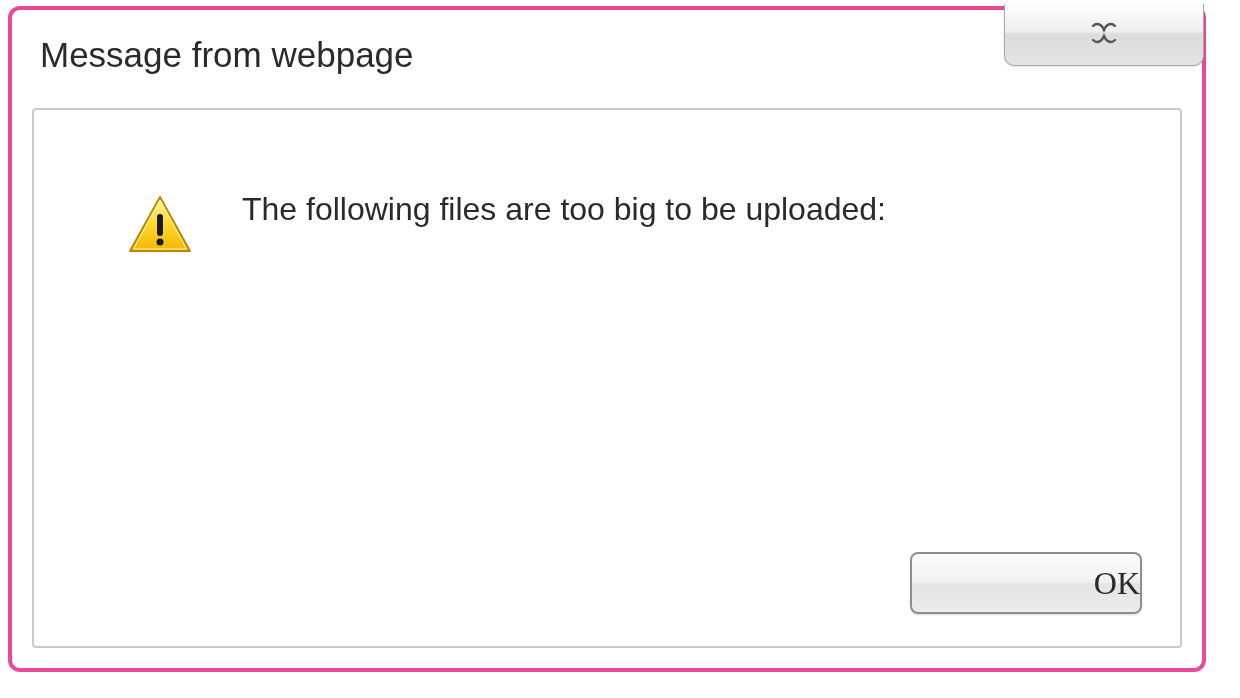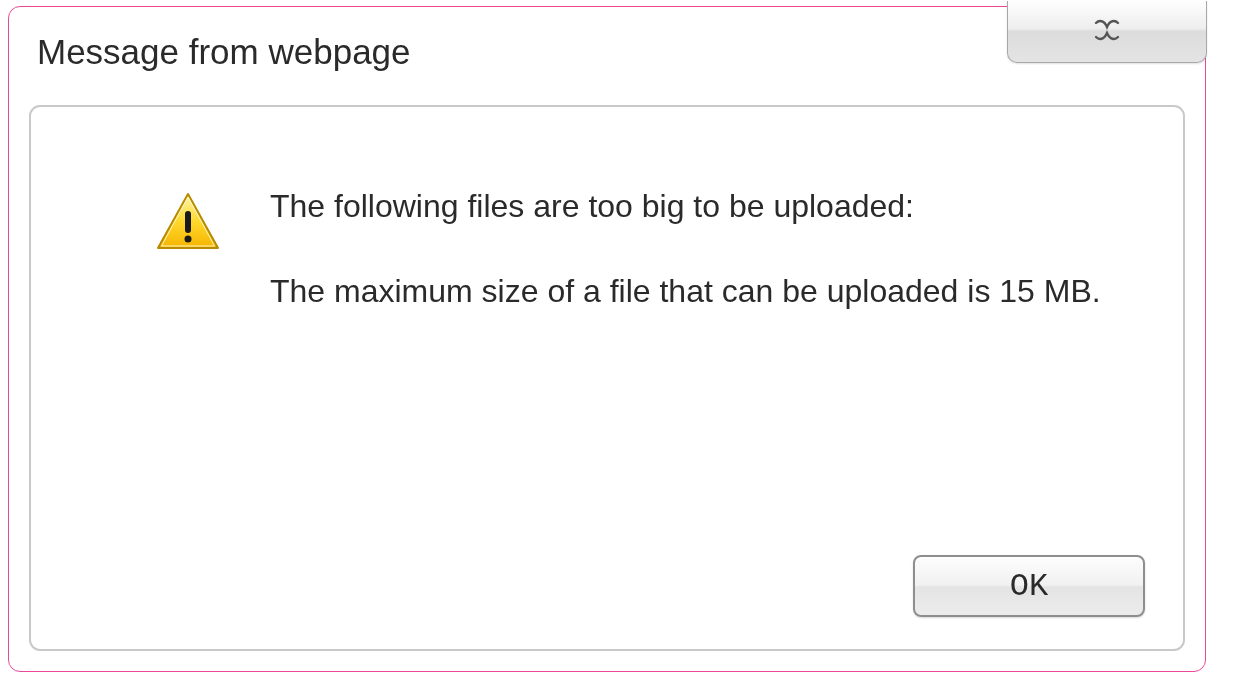--- a/index.html
+++ b/index.html
@@ -14,21 +14,21 @@
       height: 698px;
       position: relative;
     }
     .dialog {
       position: absolute;
       top: 6px;
       left: 8px;
       width: 1198px;
       height: 666px;
       background: #ffffff;
-      border: 1px solid #ec4899;
+      border: 4px solid #ec4899;
       border-radius: 12px;
     }
     .titlebar {
       height: 90px;
       position: relative;
       display: flex;
       align-items: center;
       padding: 0 28px;
     }
     .titlebar-title {
@@ -58,22 +58,21 @@
       height: 24px;
     }
     .content-outer {
       position: absolute;
       top: 98px;
       left: 20px;
       right: 20px;
       bottom: 20px;
       border: 2px solid #c9c9c9;
       background: #ffffff;
-      border-radius: 11px;
-      padding-left: 31px;
+      border-radius: 4px;
     }
     .message-area {
       display: flex;
       align-items: flex-start;
       padding: 78px 70px 0 92px;
     }
     .icon-col {
       flex: 0 0 auto;
       padding-top: 6px;
     }
@@ -99,23 +98,24 @@
       right: 38px;
     }
     .ok-btn {
       width: 232px;
       height: 62px;
       background: linear-gradient(to bottom, #fdfdfd 0%, #f1f1f1 48%, #e4e4e4 52%, #ececec 100%);
       border: 2px solid #8e8e8e;
       border-radius: 8px;
       font-size: 32px;
       color: #2a2a2a;
-      font-family: Liberation Mono, monospace;
+      font-family: Liberation Serif, serif;
       cursor: pointer;
       box-shadow: 0 1px 2px rgba(0,0,0,0.15), inset 0 1px 0 rgba(255,255,255,0.7);
+      text-align: right;
     }
   </style>
 </head>
 <body>
 
 <div class="dialog">
 
   <div class="titlebar">
     <span class="titlebar-title">Message from webpage</span>
     <div class="close-btn">
@@ -142,21 +142,20 @@
             </defs>
             <path d="M34 3 L64 57 L4 57 Z" fill="url(#ygrad)" stroke="#b88a00" stroke-width="2" stroke-linejoin="round"></path>
             <path d="M34 6 L60.5 55 L7.5 55 Z" fill="none" stroke="#fff5c0" stroke-width="1" stroke-linejoin="round"></path>
             <rect x="31" y="20" width="6" height="22" rx="3" fill="#1a1a1a"></rect>
             <circle cx="34" cy="48" r="3.5" fill="#1a1a1a"></circle>
           </svg>
         </span>
       </div>
       <div class="text-col">
         <p>The following files are too big to be uploaded:</p>
-        <p>The maximum size of a file that can be uploaded is 15 MB.</p>
       </div>
     </div>
 
     <div class="button-row">
       <button class="ok-btn">OK</button>
     </div>
 
   </div>
 
 </div>

